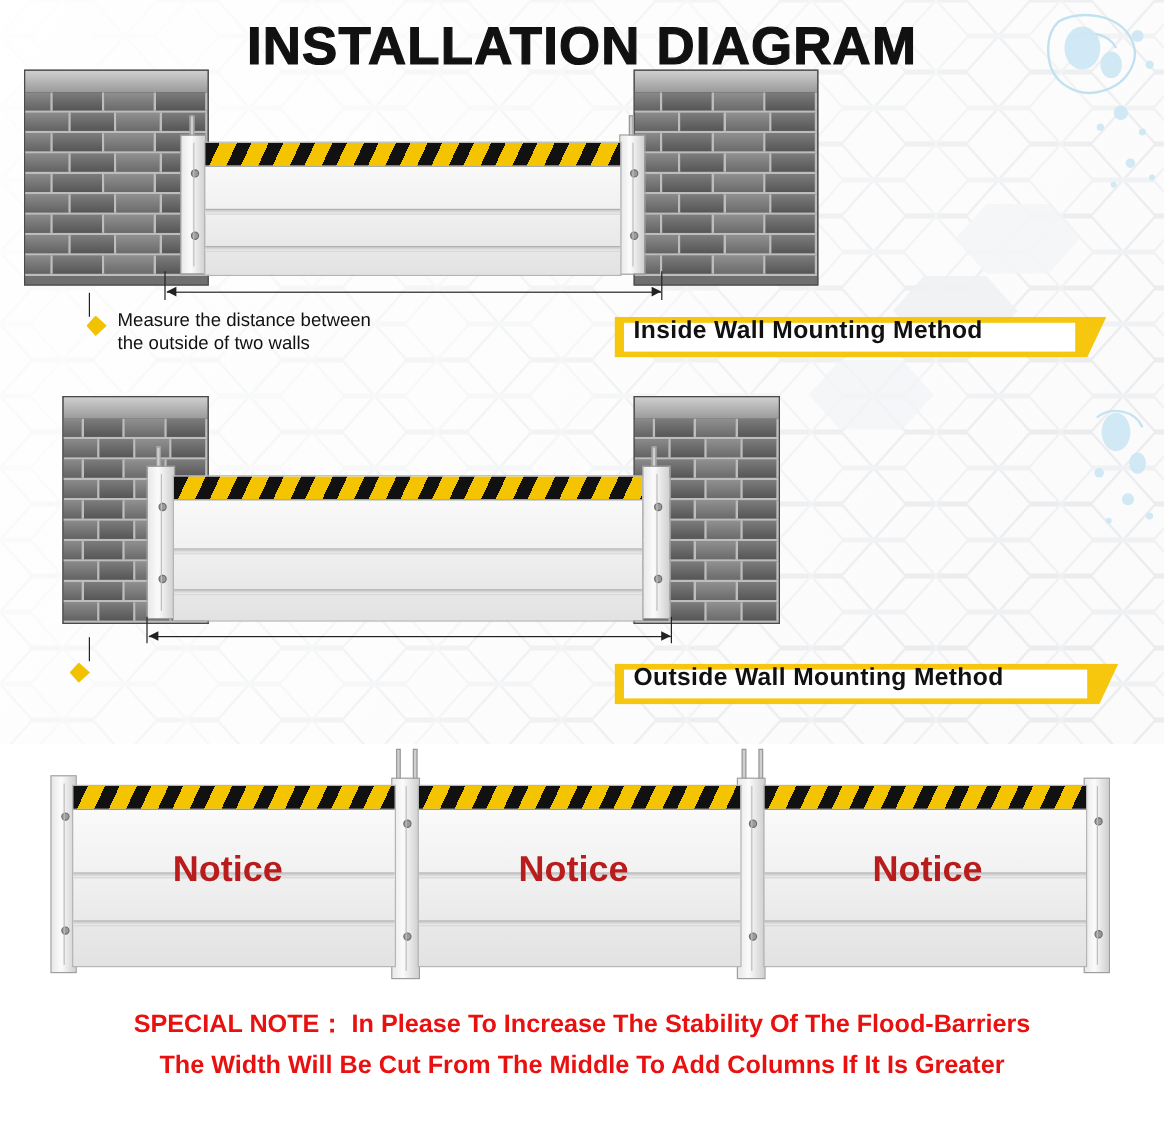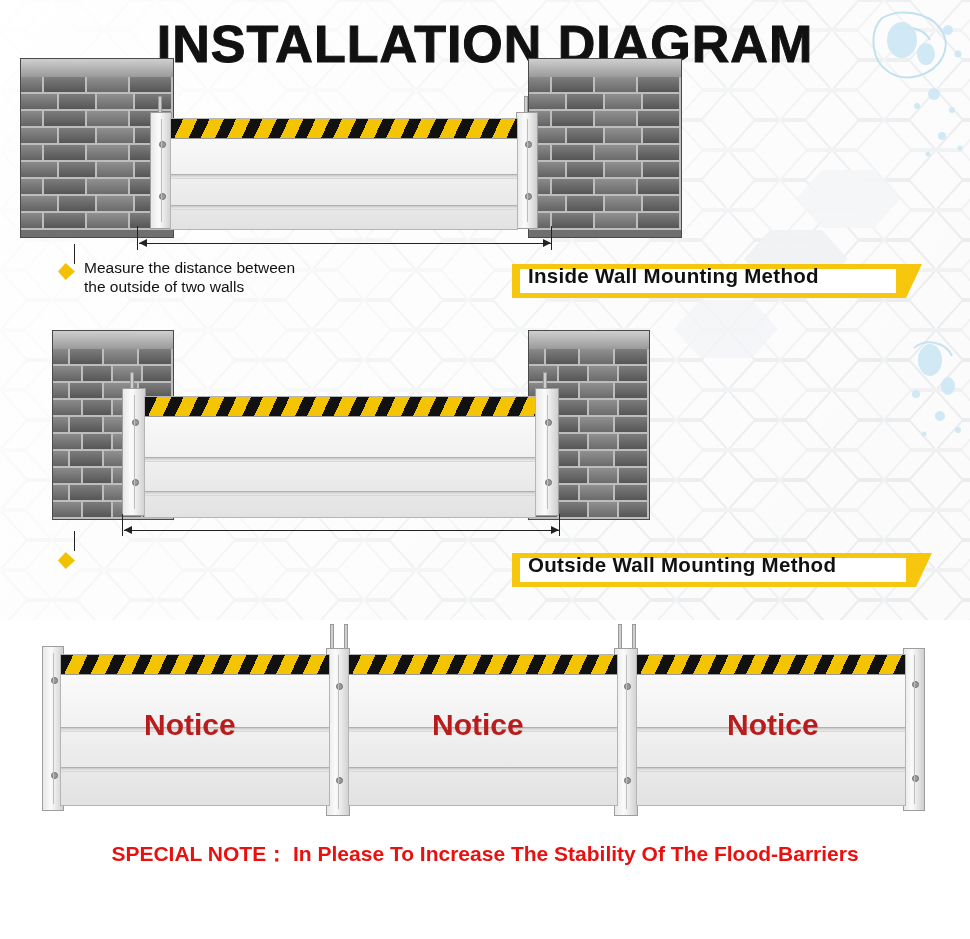--- a/index.html
+++ b/index.html
@@ -16,21 +16,21 @@
   .hexbg{
     position:absolute;left:0;top:0;width:970px;height:620px;
     overflow:hidden;
   }
   .hexbg svg{display:block;}
 
   
   .title{
     position:absolute;left:0;top:14px;width:970px;
     text-align:center;
-    font-size:52px;
+    font-size:44px;
     font-weight:bold;
     letter-spacing:1px;
     color:#111;
     font-family:"Liberation Sans", sans-serif;
     -webkit-text-stroke:1px #111;
   }
 
   
   .diagram{position:absolute;}
 
@@ -373,21 +373,21 @@
       <div class="hazard"></div>
       <div class="seam" style="top:55px;"></div>
       <div class="seam" style="top:86px;"></div>
     </div>
 
     <div class="tick" style="left:137px;top:226px;height:24px;"></div>
     <div class="tick" style="left:551px;top:226px;height:24px;"></div>
     <div class="measure" style="left:139px;top:243px;width:412px;"></div>
     <div class="tick" style="left:74px;top:244px;height:20px;"></div>
 
-    <div class="caption" style="left:58px;top:259px;width:360px;">
+    <div class="caption" style="left:72px;top:259px;width:360px;">
       <span class="diamond"></span>
       <span class="captiontext">
         <span>Measure the distance between</span><br>
         <span>the outside of two walls</span>
       </span>
     </div>
 
     <div class="banner" style="left:512px;top:264px;width:410px;">
       <span class="bar"></span>
       <span class="bar2"></span>
@@ -606,14 +606,15 @@
       <div class="seam" style="top:72px;"></div>
       <div class="seam" style="top:112px;"></div>
     </div>
 
     <div class="notice" style="left:144px;top:88px;">Notice</div>
     <div class="notice" style="left:432px;top:88px;">Notice</div>
     <div class="notice" style="left:727px;top:88px;">Notice</div>
   </div>
 
   <div class="note" style="top:838px;">SPECIAL NOTE：  In Please To Increase The Stability Of The Flood-Barriers</div>
+  <div class="note" style="top:872px;">The Width Will Be Cut From The Middle To Add Columns If It Is Greater</div>
 
 </div>
 
 </body></html>

